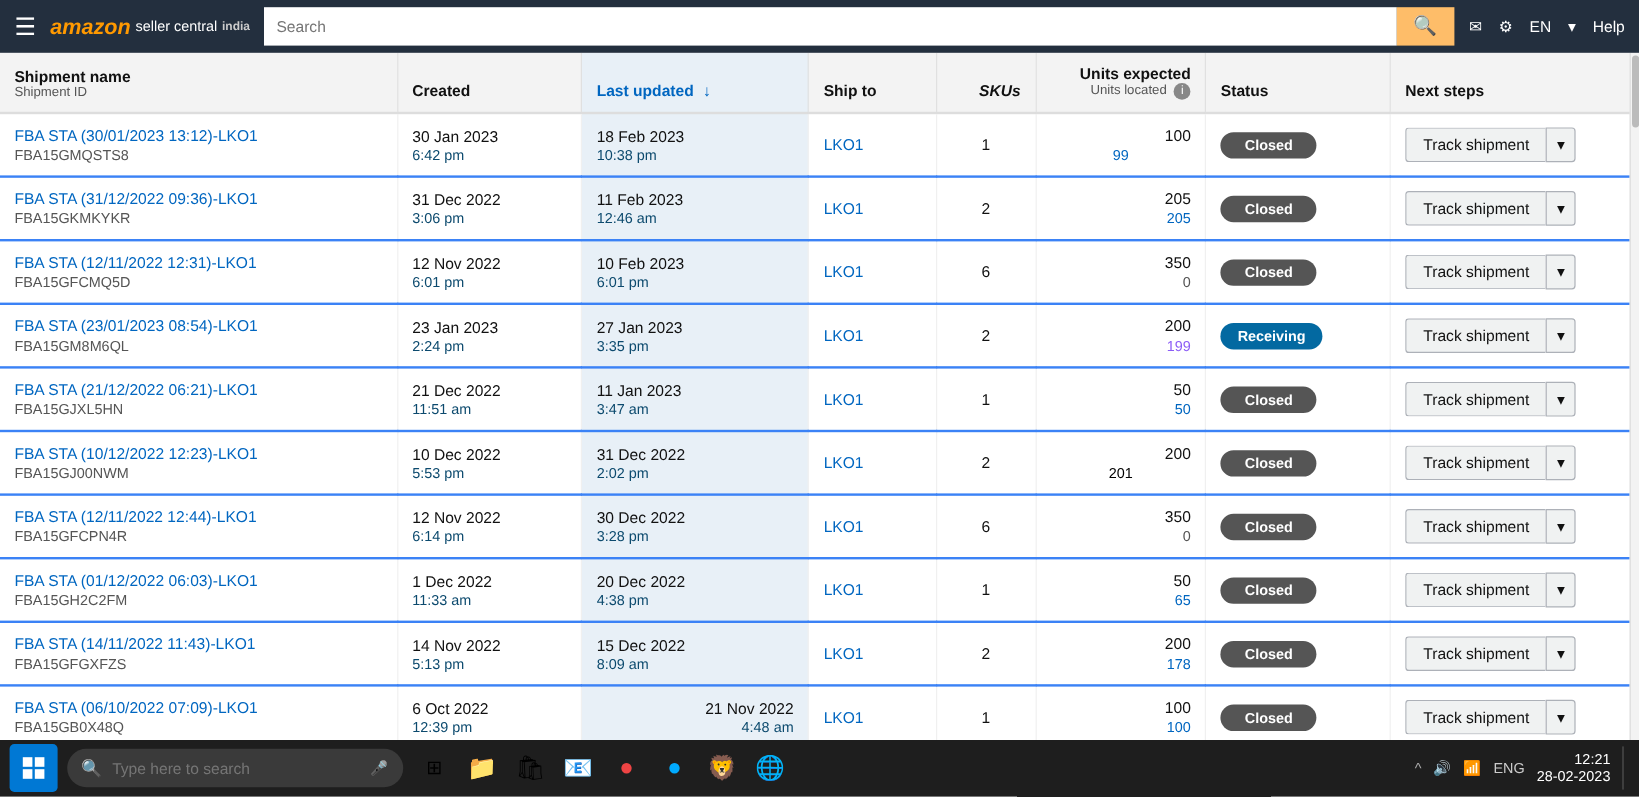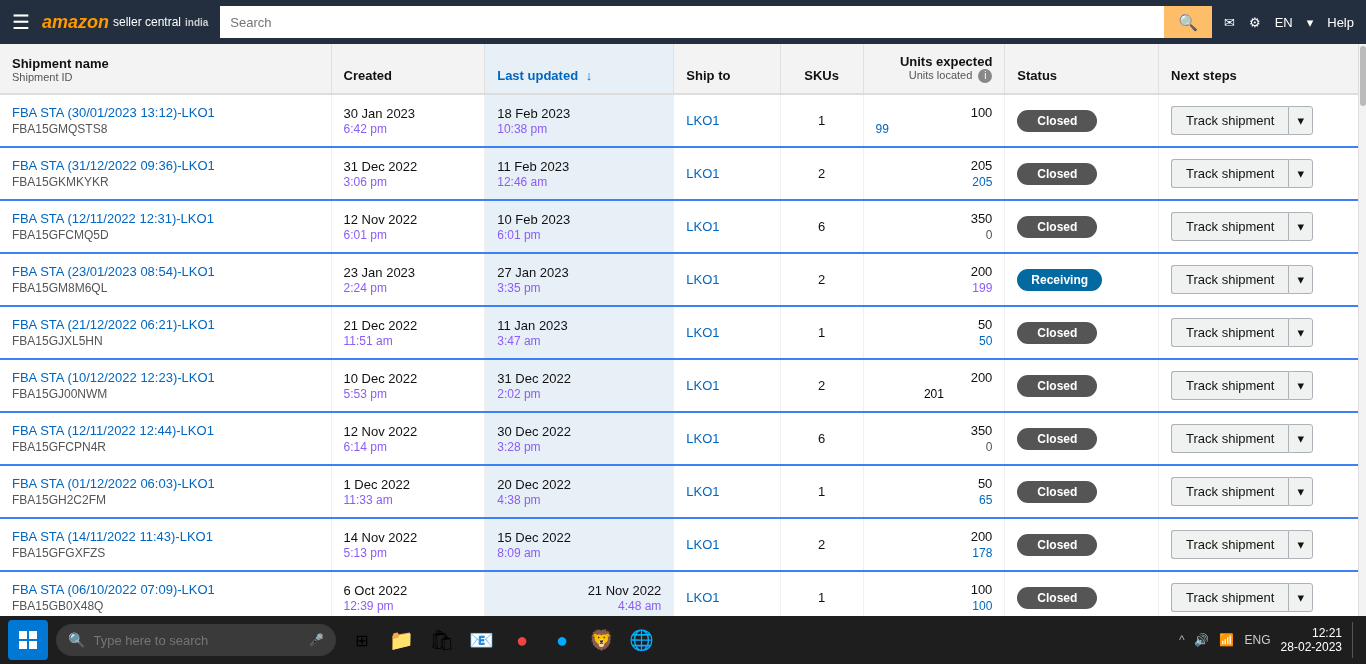--- a/index.html
+++ b/index.html
@@ -62,21 +62,21 @@
     }
 
     .shipment-id {
       color: #555;
       font-size: 12px;
       display: block;
       margin-top: 2px;
     }
 
     .date-line { display: block; font-size: 13px; }
-    .time-line { display: block; font-size: 12px; color: #8b5cf6; margin-top: 1px; }
+    .time-line { display: block; font-size: 12px; color: #0c4a6e; margin-top: 1px; }
 
     .units-expected { display: block; text-align: right; font-size: 13px; }
     .units-located { display: block; text-align: right; font-size: 12px; color: #0066c0; margin-top: 2px; }
 
     .status-badge {
       display: inline-block;
       padding: 4px 14px;
       border-radius: 12px;
       font-size: 12px;
       font-weight: bold;
@@ -304,21 +304,21 @@
           <th>
             <span>Created</span>
           </th>
           <th class="sorted" style="cursor:pointer;">
             <span>Last updated</span>
             <span class="sort-arrow">↓</span>
           </th>
           <th>
             <span>Ship to</span>
           </th>
-          <th style="text-align:center;">
+          <th style="text-align:right;font-style:italic;">
             <span>SKUs</span>
           </th>
           <th style="text-align:right;">
             <span>Units expected</span>
             <span class="sub-header" style="text-align:right;">
               <span>Units located</span>
               <span class="info-icon">i</span>
             </span>
           </th>
           <th>
@@ -341,21 +341,21 @@
       <span class="time-line">6:42 pm</span>
     </td>
     <td style="background:#e8f0f7;margin-left:28px;">
       <span class="date-line">18 Feb 2023</span>
       <span class="time-line">10:38 pm</span>
     </td>
     <td style="color:#0066c0;">LKO1</td>
     <td style="text-align:center;">1</td>
     <td>
       <span class="units-expected">100</span>
-      <span class="units-located" style="color:#0066c0;text-align:left;display:block;">99</span>
+      <span class="units-located" style="color:#0066c0;text-align:center;display:block;">99</span>
     </td>
     <td>
       <span class="status-badge status-closed">Closed</span>
     </td>
     <td>
       <div class="next-steps-cell">
         <button class="track-btn">Track shipment</button>
         <button class="track-btn-arrow">▾</button>
       </div>
     </td>

